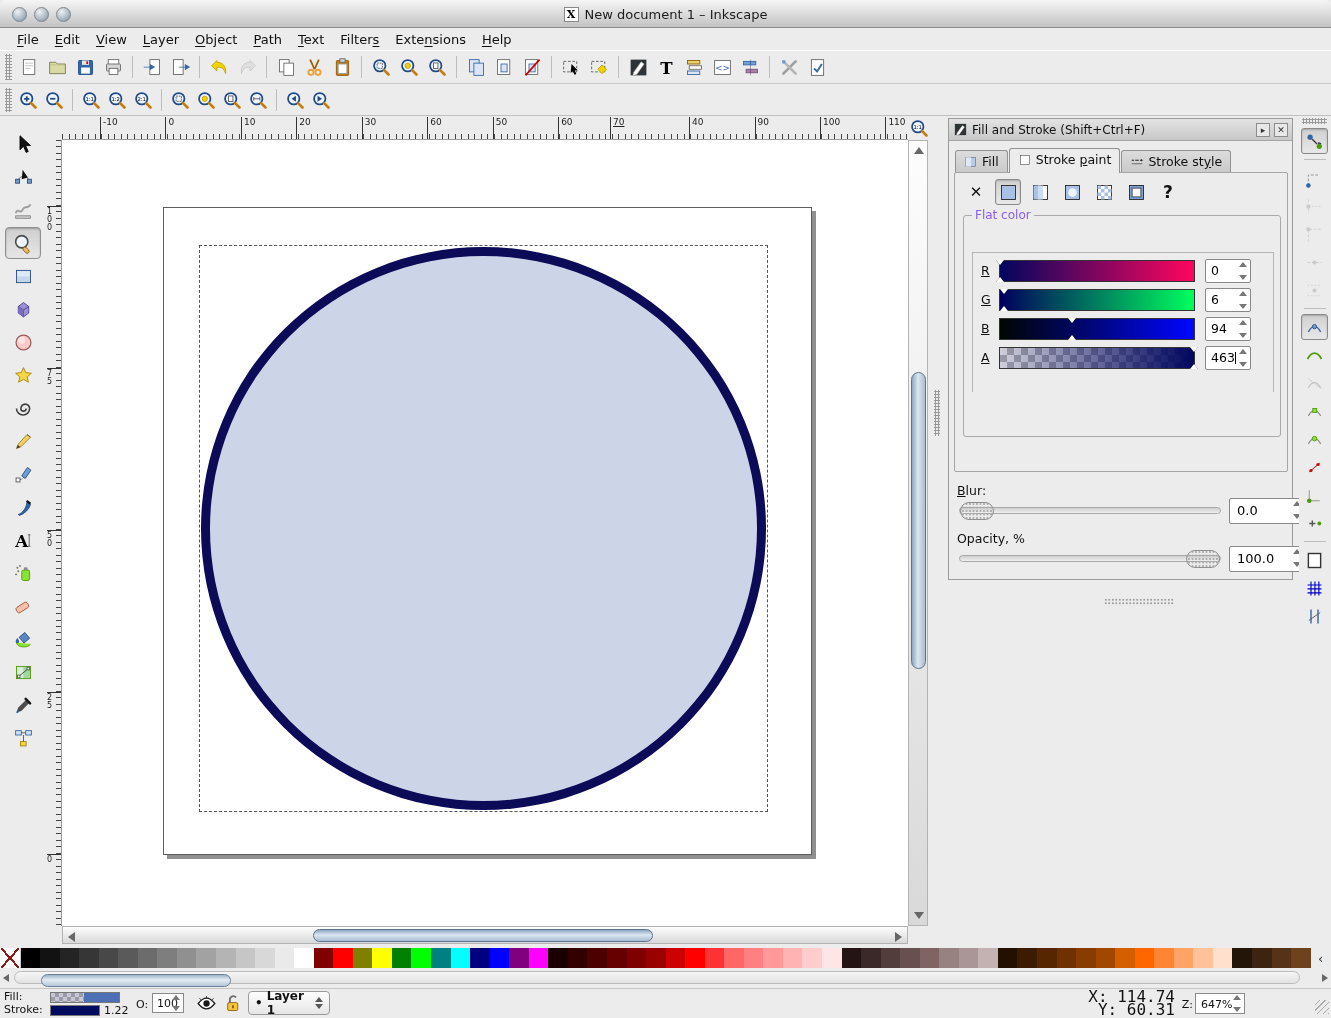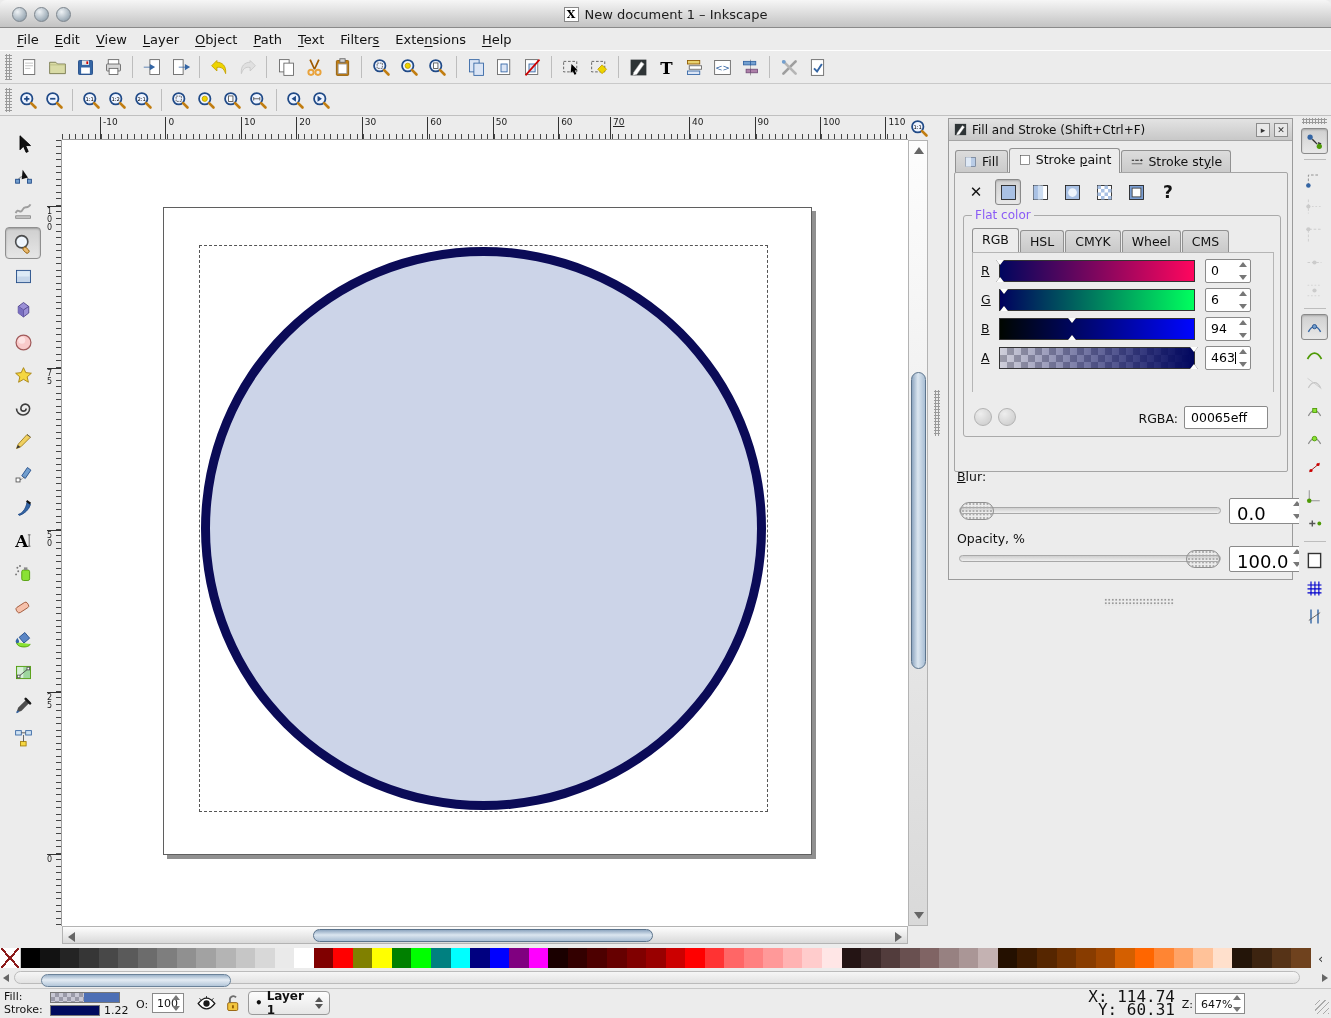--- a/index.html
+++ b/index.html
@@ -146,21 +146,21 @@
   #rgba-field { position:absolute; right:12px; top:0; width:84px; height:23px; background:#fff;
     border:1px solid #8a8a8a; border-radius:2px; font-size:12.5px; padding:3px 0 0 6px; color:#000; }
 
   .panel-label { position:absolute; font-size:12.5px; color:#111; }
   .hslider-track { position:absolute; height:7px; border-radius:4px;
     background:linear-gradient(#cfcfcf,#efefef); border:1px solid #a8a8a8; }
   .hslider-handle { position:absolute; top:-6px; width:34px; height:18px; border-radius:9px;
     background:linear-gradient(#fbfbfb,#d8d8d8); border:1px solid #8f8f8f;
     background-image:radial-gradient(#aaa .8px, transparent 1px); background-size:3.5px 3.5px; background-position:center; }
   .spin-wide { position:absolute; width:76px; height:26px; background:#fff; border:1px solid #8a8a8a;
-    border-radius:2px; font-size:18px; color:#000; padding:4px 32px 0 7px; }
+    border-radius:2px; font-size:13px; color:#000; padding:4px 32px 0 7px; }
   #fs-bottom-grip { position:absolute; left:160px; top:482px; width:70px; height:8px;
     background-image:radial-gradient(#9a9a9a .9px, transparent 1.05px); background-size:3.5px 3.5px; }
 
   
   #snapbar { position:absolute; left:1299px; top:118px; width:31px; height:560px;
     display:flex; flex-direction:column; align-items:center; gap:2px; background:#ececec; }
   .snap-btn { width:27px; height:26px; display:flex; align-items:center; justify-content:center;
     border:1px solid transparent; border-radius:3px; }
   .snap-btn.pressed { border:1px solid #8a8a8a; background:linear-gradient(#d0d0d0,#e8e8e8);
     box-shadow:inset 0 1px 2px rgba(0,0,0,.2); }
@@ -908,27 +908,20 @@
                   <rect x="7" y="7" width="10" height="10" fill="#fff" stroke="#444"></rect>
                 </svg>
               </span>
             </div>
             <div class="paint-btn">
               <span class="paint-q">?</span>
             </div>
           </div>
         <div id="flat-fieldset">
           <div id="flat-legend">Flat color</div>
-          <div id="color-tabs" class="tabs-row">
-              <div class="ctab active">RGB</div>
-              <div class="ctab">HSL</div>
-              <div class="ctab">CMYK</div>
-              <div class="ctab">Wheel</div>
-              <div class="ctab">CMS</div>
-            </div>
           <div id="slider-box">
               <div class="sl-row" style="top: 6px;">
                 <span class="sl-label">R</span>
                 <div class="sl-bar" style="background: linear-gradient(to right, rgb(0, 6, 94), rgb(255, 6, 94));">
                   <div class="sl-mark" style="left: 0%;"></div>
                   <div class="sl-mark b" style="left: 0%;"></div>
                 </div>
                 <div class="sl-spin"><span>0</span><span class="spin-arrows">
                     <i class="up"></i>
                     <i class="dn"></i>
@@ -961,30 +954,24 @@
                 <div class="sl-bar" style="background: linear-gradient(to right, rgba(0, 6, 94, 0), rgb(0, 6, 94)) 0% 0% / auto, repeating-conic-gradient(rgb(154, 154, 168) 0deg, rgb(154, 154, 168) 25%, rgb(207, 207, 218) 0deg, rgb(207, 207, 218) 50%) 0% 0% / 14px 14px;">
                   <div class="sl-mark" style="left: 100%;"></div>
                   <div class="sl-mark b" style="left: 100%;"></div>
                 </div>
                 <div class="sl-spin"><span>463</span><span class="caret"></span><span class="spin-arrows">
                     <i class="up"></i>
                     <i class="dn"></i>
                   </span></div>
               </div>
             </div>
-          <div id="rgba-row">
-            <div class="round-btn" style="left:10px"></div>
-            <div class="round-btn" style="left:34px"></div>
-            <div id="rgba-label">RGBA:</div>
-            <div id="rgba-field">00065eff</div>
-          </div>
         </div>
       </div>
 
-      <div class="panel-label" style="left:8px;top:350px"><u>B</u><span>lur:</span></div>
+      <div class="panel-label" style="left:8px;top:364px"><u>B</u><span>lur:</span></div>
       <div class="hslider-track" style="left:10px;top:388px;width:262px">
         <div class="hslider-handle" id="blur-handle" style="left: calc(0% + 0px);"></div>
       </div>
       <div class="spin-wide" style="left:280px;top:379px">
         <span>0.0</span>
         <span class="spin-arrows">
             <i class="up"></i>
             <i class="dn"></i>
           </span>
       </div>

